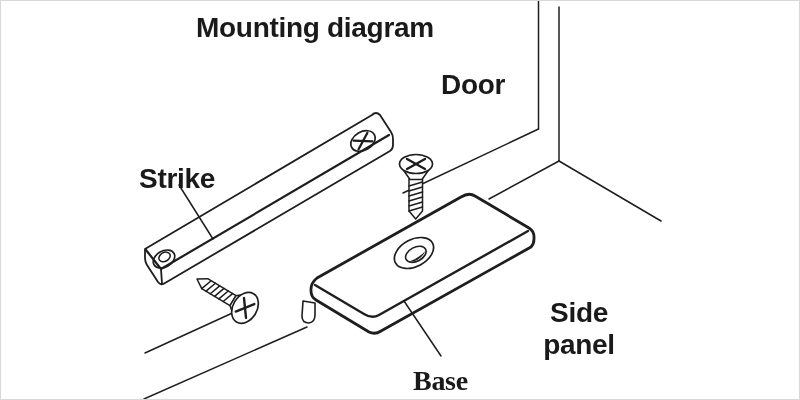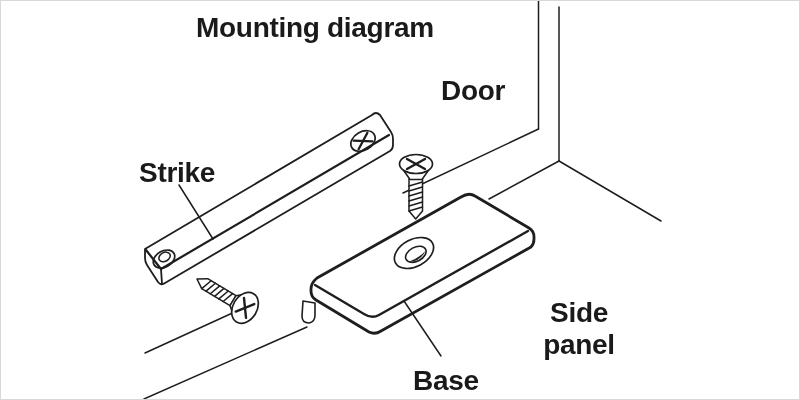--- a/index.html
+++ b/index.html
@@ -8,24 +8,24 @@
     border:1px solid #d8d8d8;box-sizing:border-box;overflow:hidden;
     font-family:"Liberation Sans","DejaVu Sans",sans-serif;
     padding-left:20px;
   }
   .diagram-svg{position:absolute;left:0;top:0;width:800px;height:400px;}
   .lbl{
     position:absolute;color:#1a1a1a;font-weight:bold;font-size:28px;
     letter-spacing:-0.3px;white-space:nowrap;line-height:32px;
   }
   .lbl-title{left:195px;top:11px;}
-  .lbl-door{left:440px;top:74px;}
-  .lbl-strike{left:138px;top:156px;}
+  .lbl-door{left:440px;top:68px;}
+  .lbl-strike{left:138px;top:162px;}
   .lbl-sidepanel{left:528px;top:266px;width:100px;text-align:center;white-space:normal;margin-top:30px;}
-  .lbl-base{left:412px;top:364px;}
+  .lbl-base{left:412px;top:364px;font-family:Liberation Serif, serif;}
 </style>
 </head>
 <body>
 
 <div class="stage">
 
   <svg class="diagram-svg" viewBox="0 0 800 400" xmlns="http://www.w3.org/2000/svg" fill="none" stroke="#1e1e1e" stroke-width="1.5" stroke-linecap="round" stroke-linejoin="round">
 
     <g>
       <line x1="537.5" y1="0" x2="537.5" y2="128"></line>

